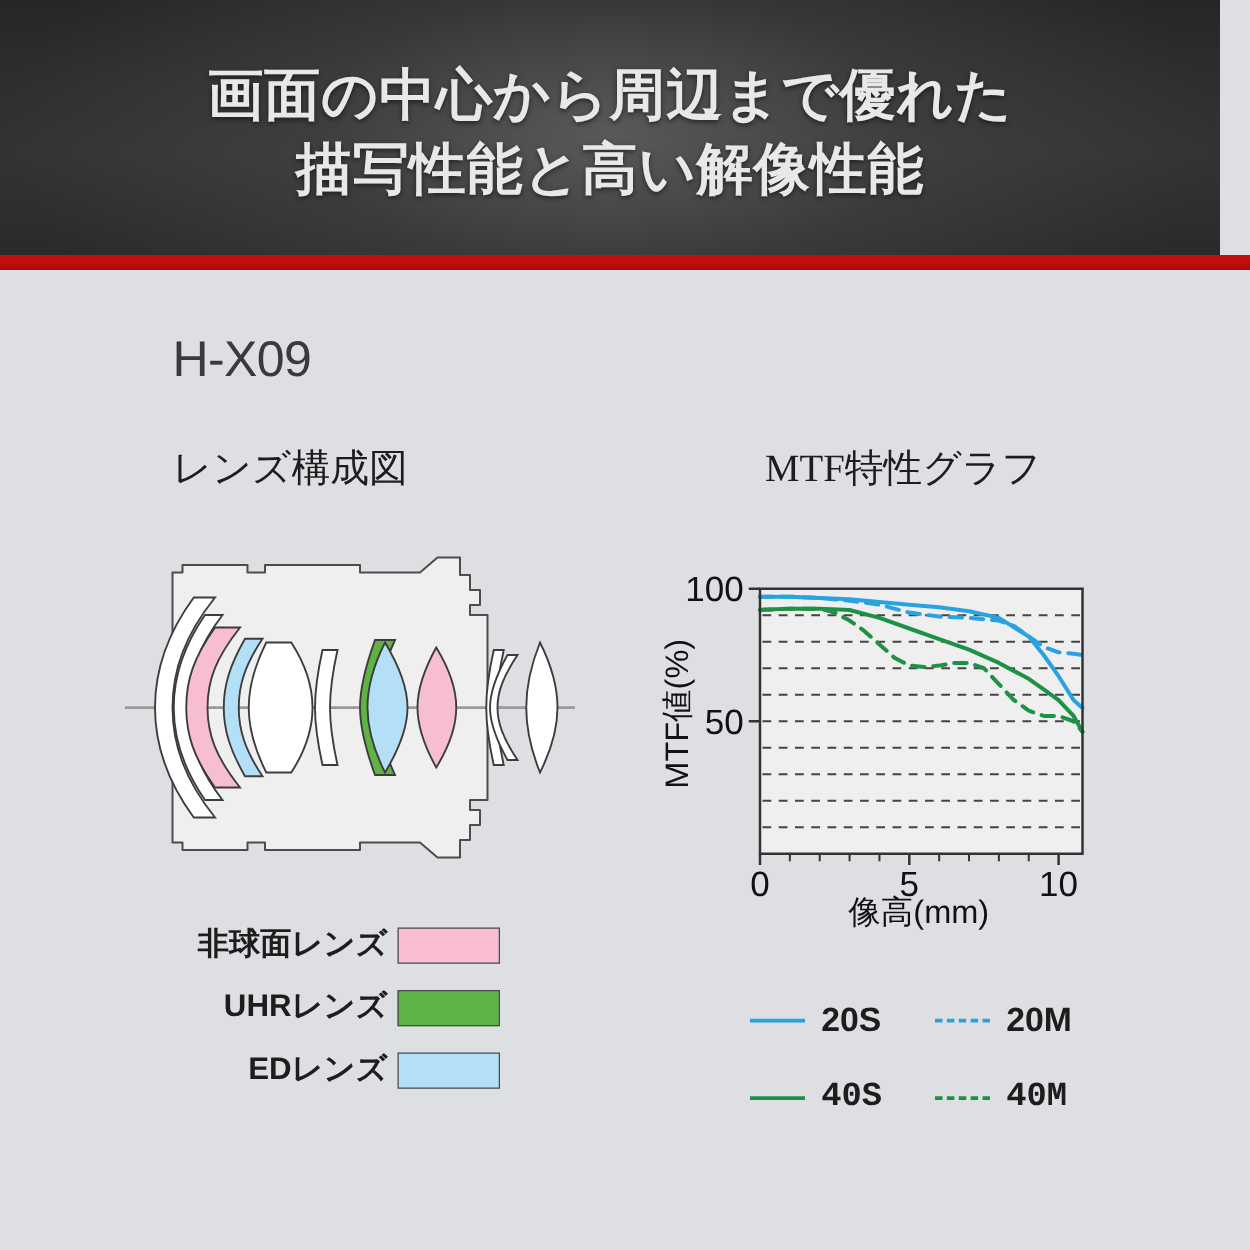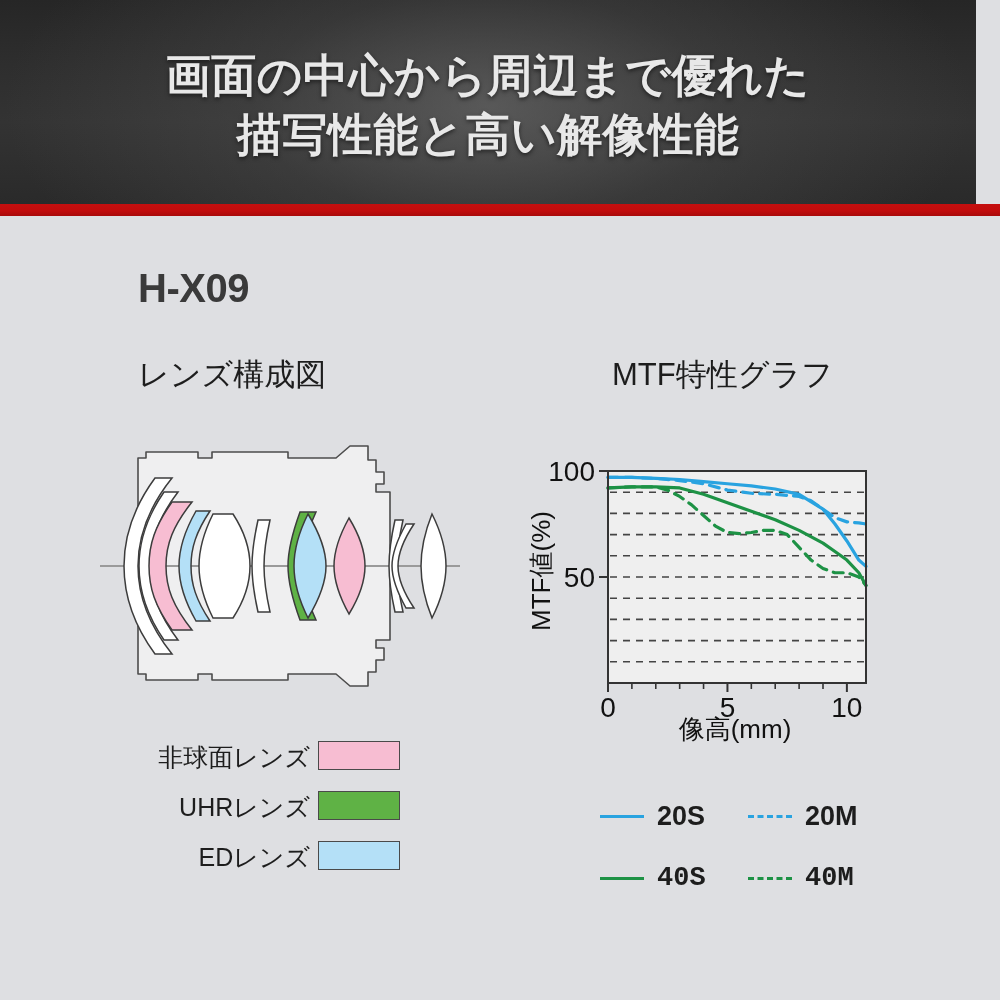--- a/index.html
+++ b/index.html
@@ -36,43 +36,43 @@
     position:absolute;left:0;top:204px;width:1000px;height:12px;
     background:linear-gradient(180deg,#c40f0f 0%,#c20c0c 55%,#a90a0a 100%);
   }
 
   
   .content{
     position:absolute;left:0;top:216px;width:1000px;height:784px;
   }
   .model-title{
     position:absolute;left:138px;top:50px;
-    font-size:40px;font-weight:700;color:#3a3a3a;letter-spacing:-0.5px;
+    font-size:40px;font-weight:400;color:#3a3a3a;letter-spacing:-0.5px;
   }
 
   .sec-title{
     position:absolute;
-    font-size:31px;color:#1d1d1d;font-weight:400;
+    font-size:31px;color:#1d1d1d;font-weight:400;font-family:Liberation Serif, serif;
   }
   .sec-title.left{left:138px;top:138px;}
   .sec-title.right{left:612px;top:138px;}
 
   
   .lens-wrap{
     position:absolute;left:100px;top:200px;width:360px;height:300px;
   }
   .lens-svg{display:block;}
 
   
   .lens-legend{
     position:absolute;left:110px;top:525px;width:290px;
   }
   .ll-row{
-    display:flex;align-items:flex-start;justify-content:flex-end;
-    height:30px;margin-bottom:20px;
+    display:flex;align-items:flex-end;justify-content:flex-end;
+    height:30px;margin-bottom:20px;font-weight:bold;
   }
   .ll-label{
     font-size:25px;color:#1d1d1d;margin-right:8px;white-space:nowrap;
   }
   .ll-swatch{
     width:82px;height:29px;border:1px solid #4a4a4a;box-sizing:border-box;
   }
 
   
   .chart-wrap{

